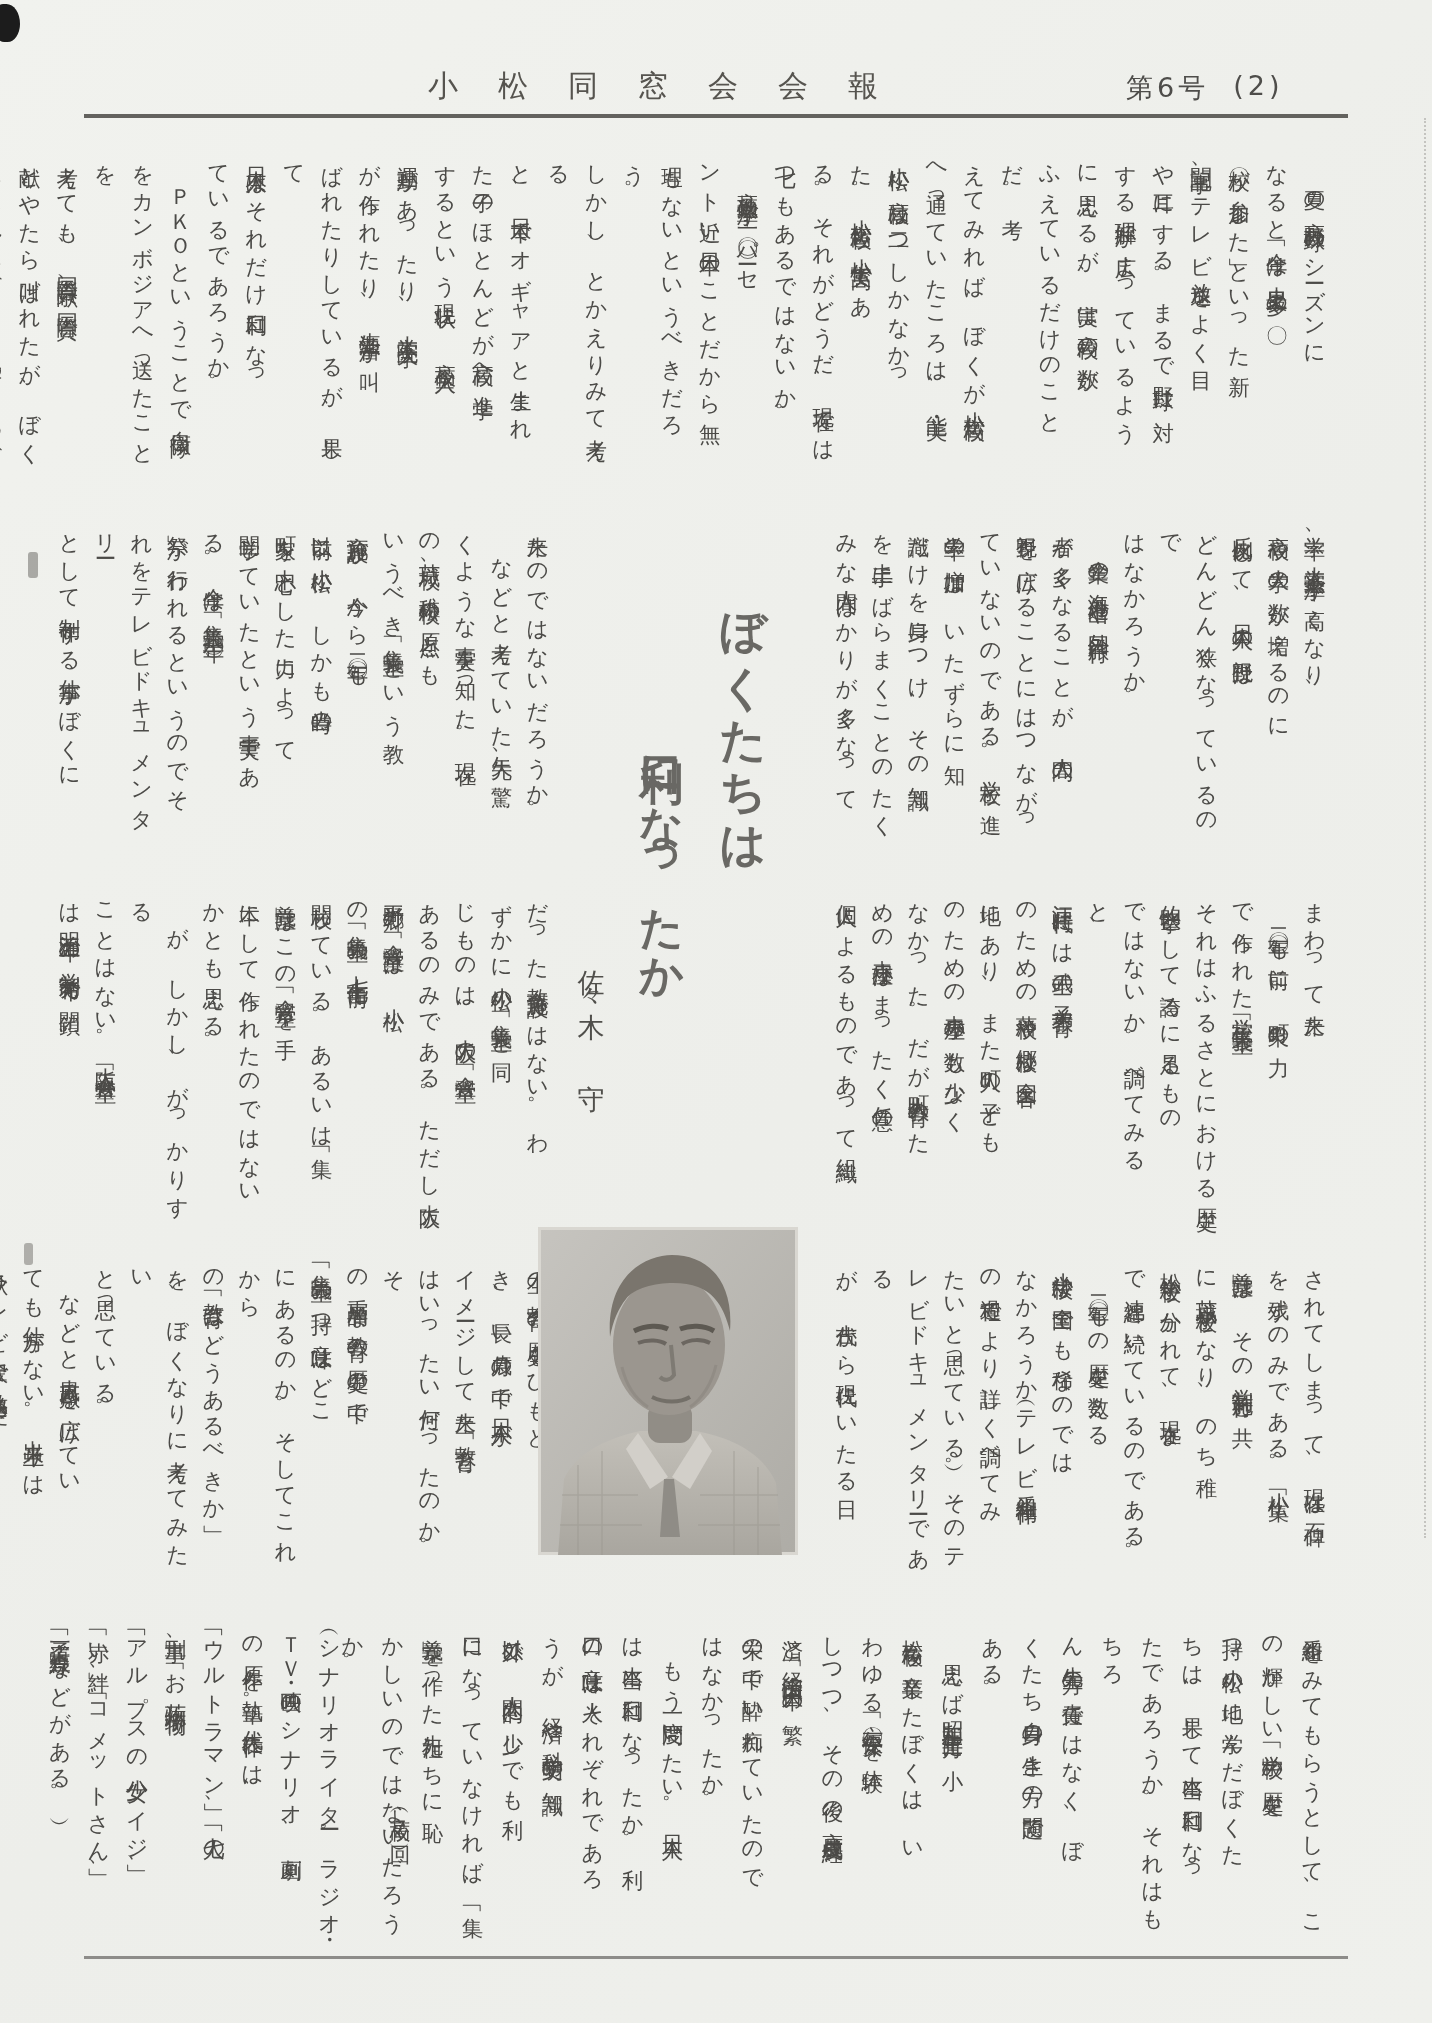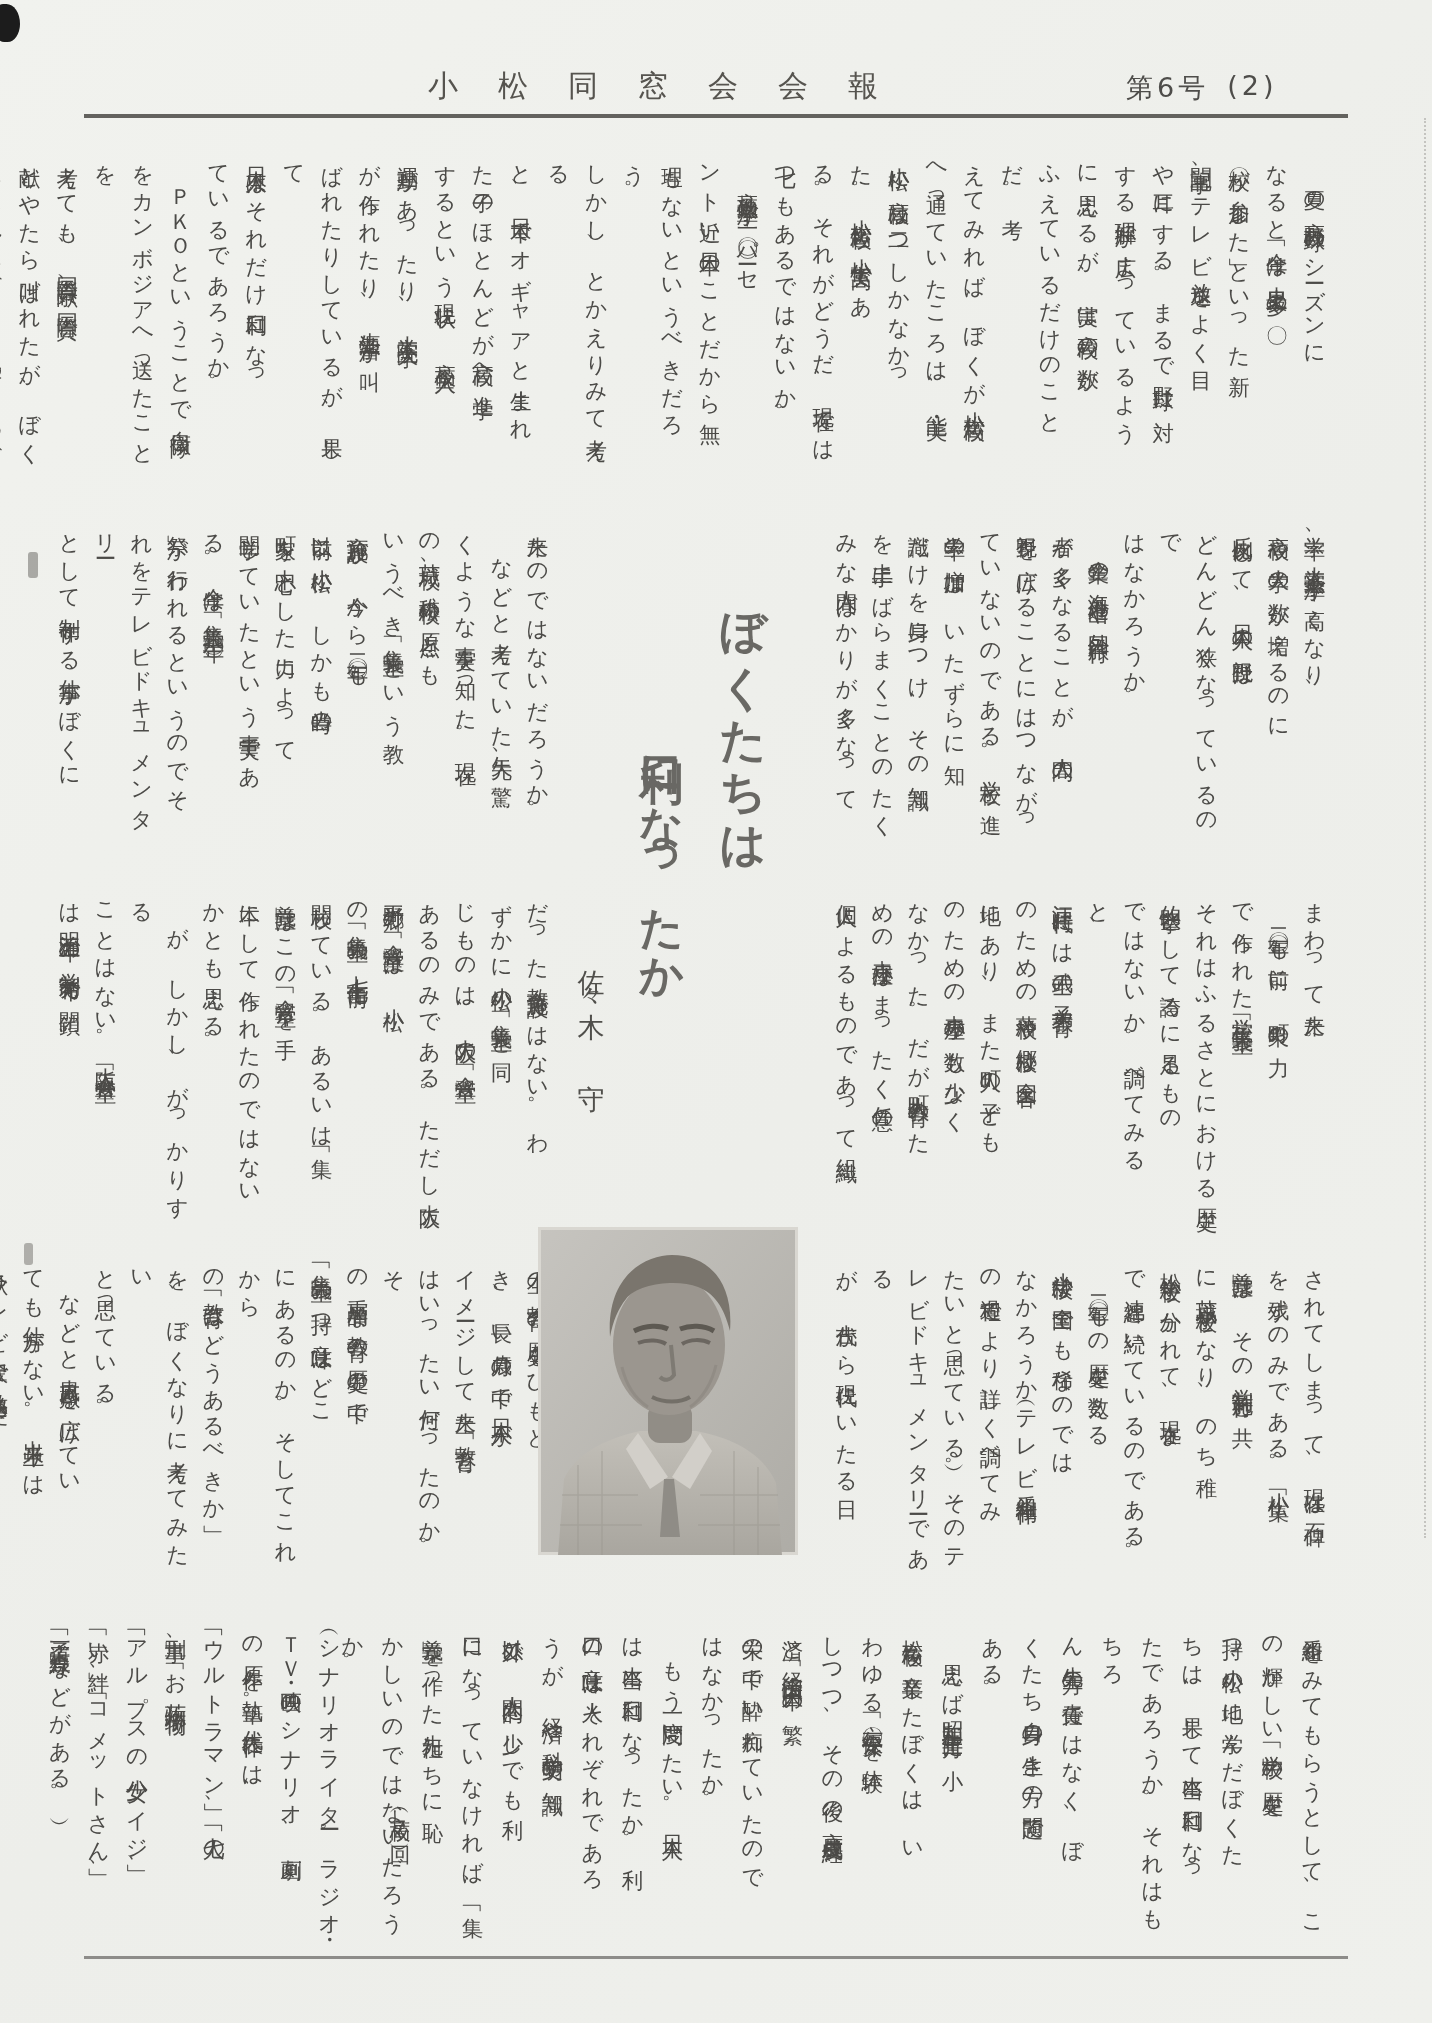--- a/index.html
+++ b/index.html
@@ -11,21 +11,21 @@
     font-family:"DejaVu Serif","Liberation Serif",serif;
   }
   
   .header-title{
     position:absolute;left:428px;top:66px;
     font-size:30px;letter-spacing:40px;color:#56544f;
     font-family:"DejaVu Sans","Liberation Sans",sans-serif;
   }
   .header-issue{
     position:absolute;left:1126px;top:70px;
-    font-size:27px;color:#4e4d4a;display:flex;gap:18px;
+    font-size:27px;color:#4e4d4a;display:flex;gap:24px;
     font-family:"DejaVu Sans","Liberation Sans",sans-serif;
     letter-spacing:4px;
   }
   .header-rule{
     position:absolute;left:84px;top:114px;width:1264px;height:4px;
     background:#63625e;
   }
   .bottom-rule{
     position:absolute;left:84px;top:1956px;width:1264px;height:3px;
     background:#8d8c89;

